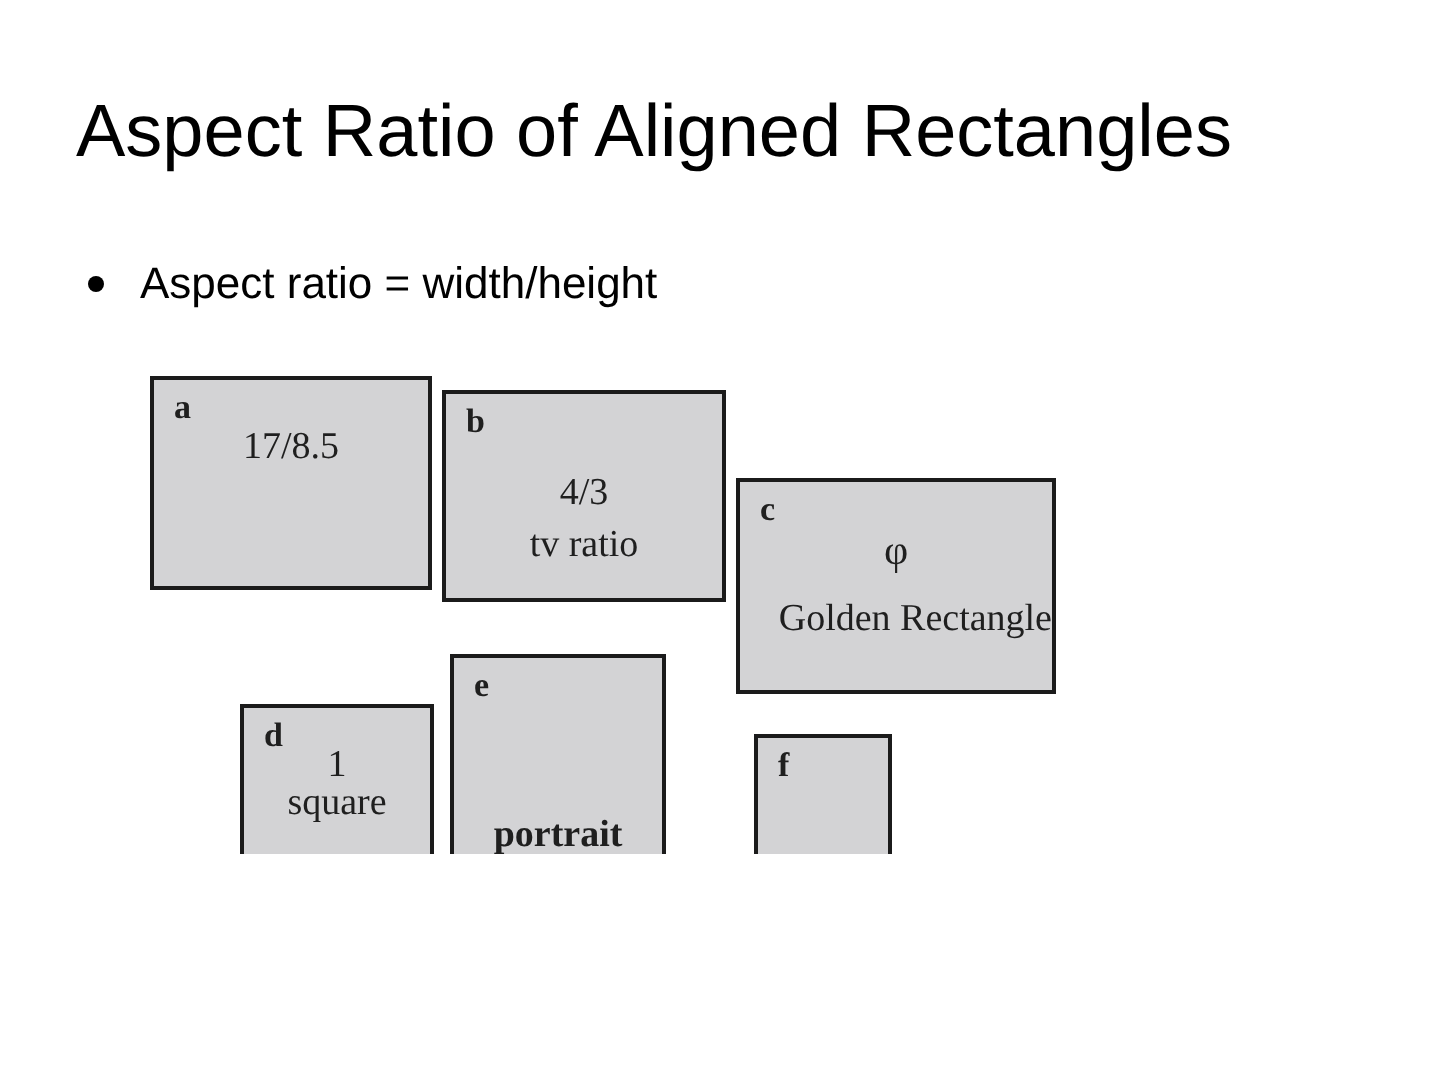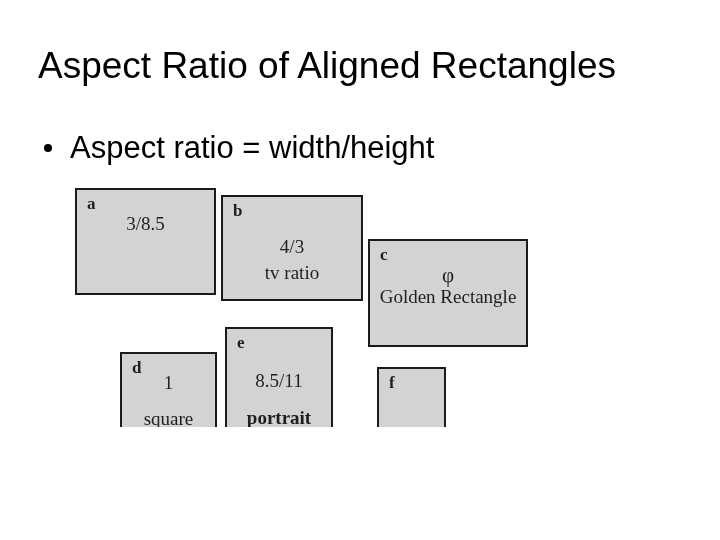--- a/index.html
+++ b/index.html
@@ -23,21 +23,21 @@
     letter-spacing: 0px;
     white-space: nowrap;
     color: #000000;
   }
   .bullet-line {
     position: absolute;
     left: 44px;
     top: 128px;
     display: flex;
     align-items: center;
-    font-size: 31px;
+    font-size: 22px;
     line-height: 1.3;
     white-space: nowrap;
   }
   .bullet-dot {
     width: 8px;
     height: 8px;
     border-radius: 50%;
     background: #000000;
     margin-right: 18px;
     flex: 0 0 auto;
@@ -71,25 +71,25 @@
   .rect-a { left: 75px;  top: 188px; width: 141px; height: 107px; }
   .rect-a .rvalue { top: 24px; }
   .rect-a .rname  { top: 63px; }
 
   .rect-b { left: 221px; top: 195px; width: 142px; height: 106px; }
   .rect-b .rvalue { top: 40px; }
   .rect-b .rname  { top: 66px; }
 
   .rect-c { left: 368px; top: 239px; width: 160px; height: 108px; }
   .rect-c .rvalue { top: 24px; font-size: 21px; }
-  .rect-c .rname  { top: 46px; }
+  .rect-c .rname  { top: 59px; text-align: right; }
 
   .rect-d { left: 120px; top: 352px; width: 97px;  height: 96px; }
   .rect-d .rvalue { top: 19px; }
-  .rect-d .rname  { top: 55px; }
+  .rect-d .rname  { top: 38px; }
 
   .rect-e { left: 225px; top: 327px; width: 108px; height: 139px; }
   .rect-e .rvalue { top: 42px; }
   .rect-e .rname  { top: 79px; font-weight: bold; }
 
   .rect-f { left: 377px; top: 367px; width: 69px;  height: 137px; }
   .rect-f .rvalue { top: 68px; font-size: 25px; }
 </style>
 </head>
 <body>
@@ -98,21 +98,21 @@
 
   <h1 class="slide-title">Aspect Ratio of Aligned Rectangles</h1>
 
   <div class="bullet-line">
     <span class="bullet-dot"></span>
     <span>Aspect ratio = width/height</span>
   </div>
 
   <div class="rect rect-a">
     <span class="rlabel">a</span>
-    <span class="rvalue">3/8.5</span>
+    <span class="rvalue">17/8.5</span>
   </div>
 
   <div class="rect rect-b">
     <span class="rlabel">b</span>
     <span class="rvalue">4/3</span>
     <span class="rname">tv ratio</span>
   </div>
 
   <div class="rect rect-c">
     <span class="rlabel">c</span>
@@ -121,21 +121,20 @@
   </div>
 
   <div class="rect rect-d">
     <span class="rlabel">d</span>
     <span class="rvalue">1</span>
     <span class="rname">square</span>
   </div>
 
   <div class="rect rect-e">
     <span class="rlabel">e</span>
-    <span class="rvalue">8.5/11</span>
     <span class="rname">portrait</span>
   </div>
 
   <div class="rect rect-f">
     <span class="rlabel">f</span>
     <span class="rvalue">1/φ</span>
   </div>
 
 </div>
 

